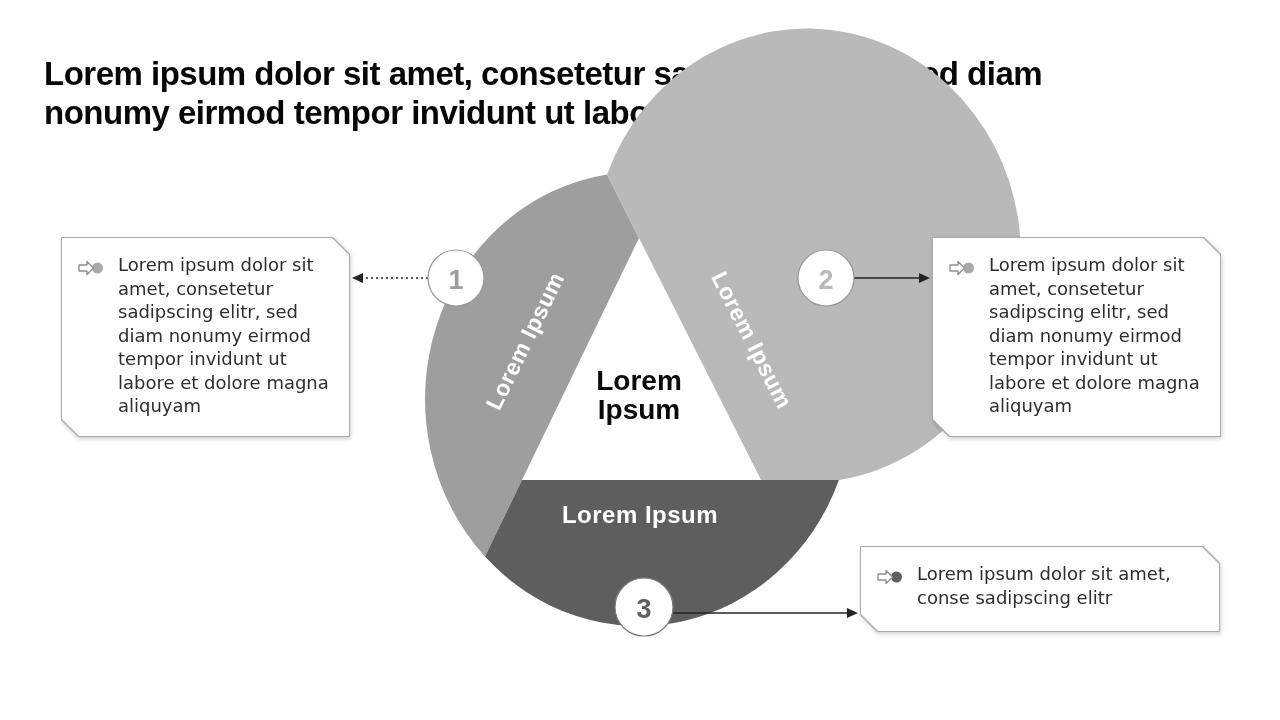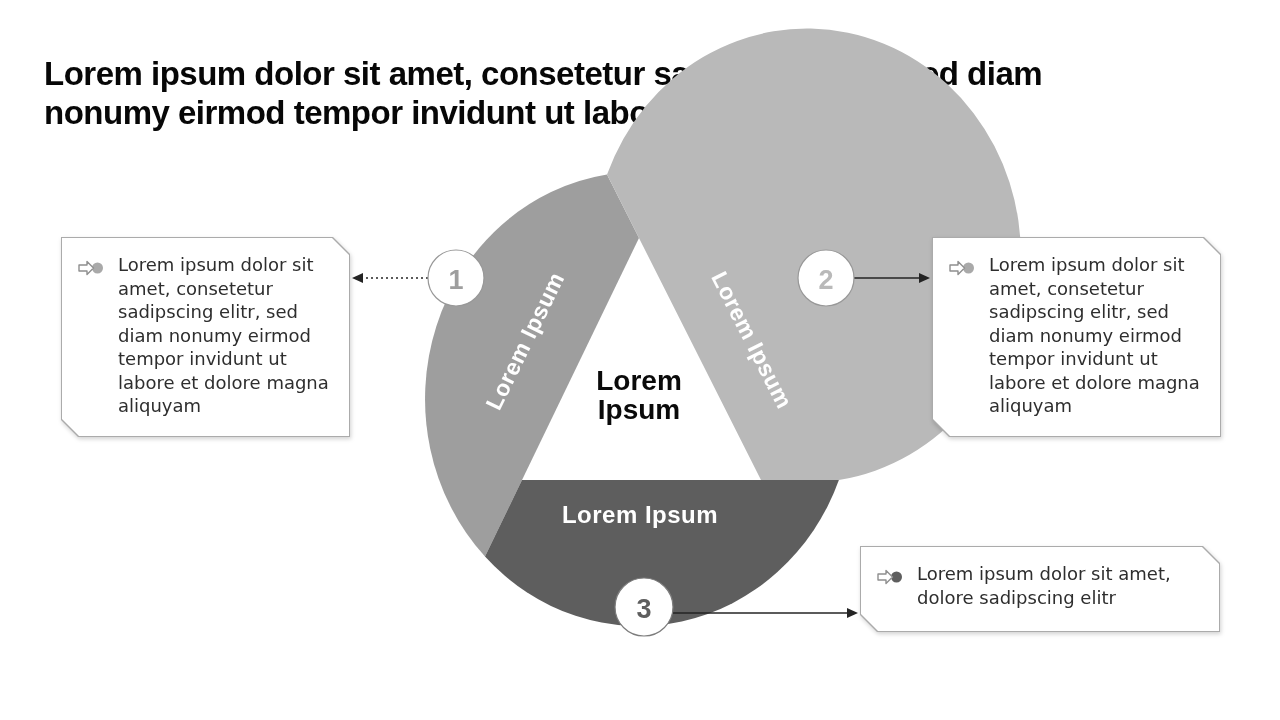--- a/index.html
+++ b/index.html
@@ -93,17 +93,17 @@
     </div>
   </div>
 
   <div class="callout" style="left:860px;top:546px;width:360px;height:86px;">
     <div class="callout-border"></div>
     <div class="callout-inner">
       <svg class="callout-icon" width="27" height="16" viewBox="0 0 27 16">
         <circle cx="20.5" cy="8" r="5.5" fill="#5e5e5e"></circle>
         <path d="M2 5 h8 V1.5 L16.5 8 L10 14.5 V11 H2 Z" fill="#ffffff" stroke="#8f8f8f" stroke-width="1.4" stroke-linejoin="round"></path>
       </svg>
-      <div class="callout-text">Lorem ipsum dolor sit amet, dolore sadipscing elitr</div>
+      <div class="callout-text">Lorem ipsum dolor sit amet, conse sadipscing elitr</div>
     </div>
   </div>
 
 </div>
 
 </body></html>

